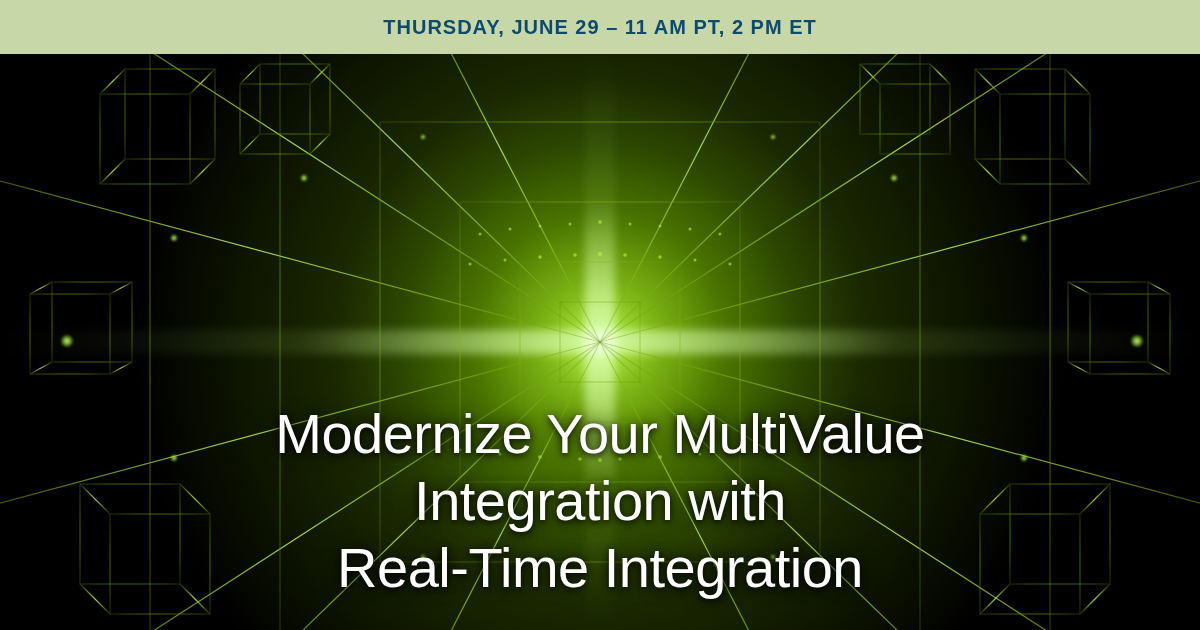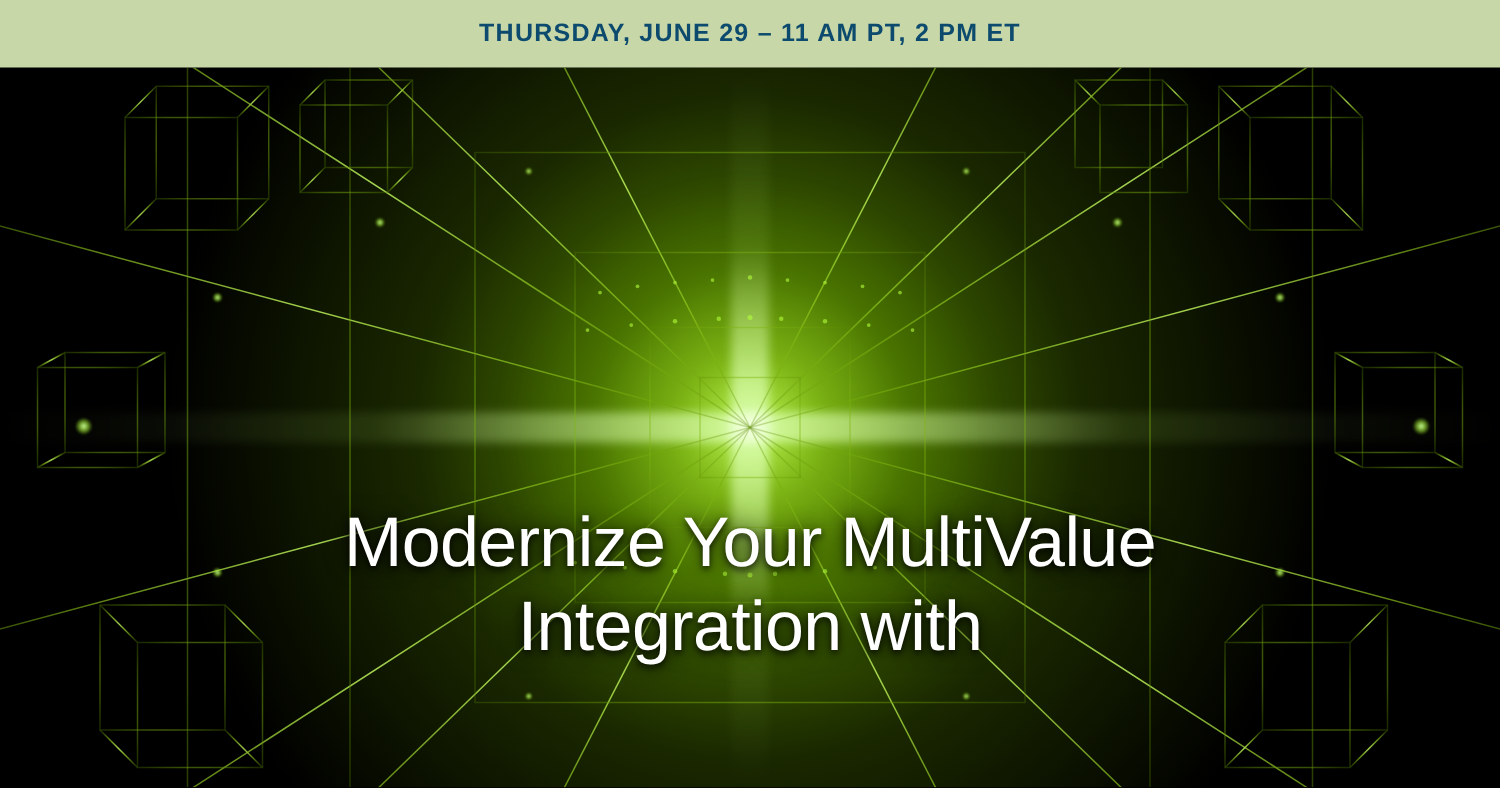--- a/index.html
+++ b/index.html
@@ -268,13 +268,14 @@
   <span class="sparkle" style="left:1020px;top:400px"></span>
   <span class="sparkle" style="left:420px;top:80px;width:6px;height:6px"></span>
   <span class="sparkle" style="left:770px;top:80px;width:6px;height:6px"></span>
   <span class="sparkle" style="left:420px;top:500px;width:6px;height:6px"></span>
   <span class="sparkle" style="left:770px;top:500px;width:6px;height:6px"></span>
 </div>
 
 <div class="title-block">
   <div class="title-text">Modernize Your MultiValue</div>
   <div class="title-text">Integration with</div>
+  <div class="title-text">Real-Time Integration</div>
 </div>
 
 </body></html>

